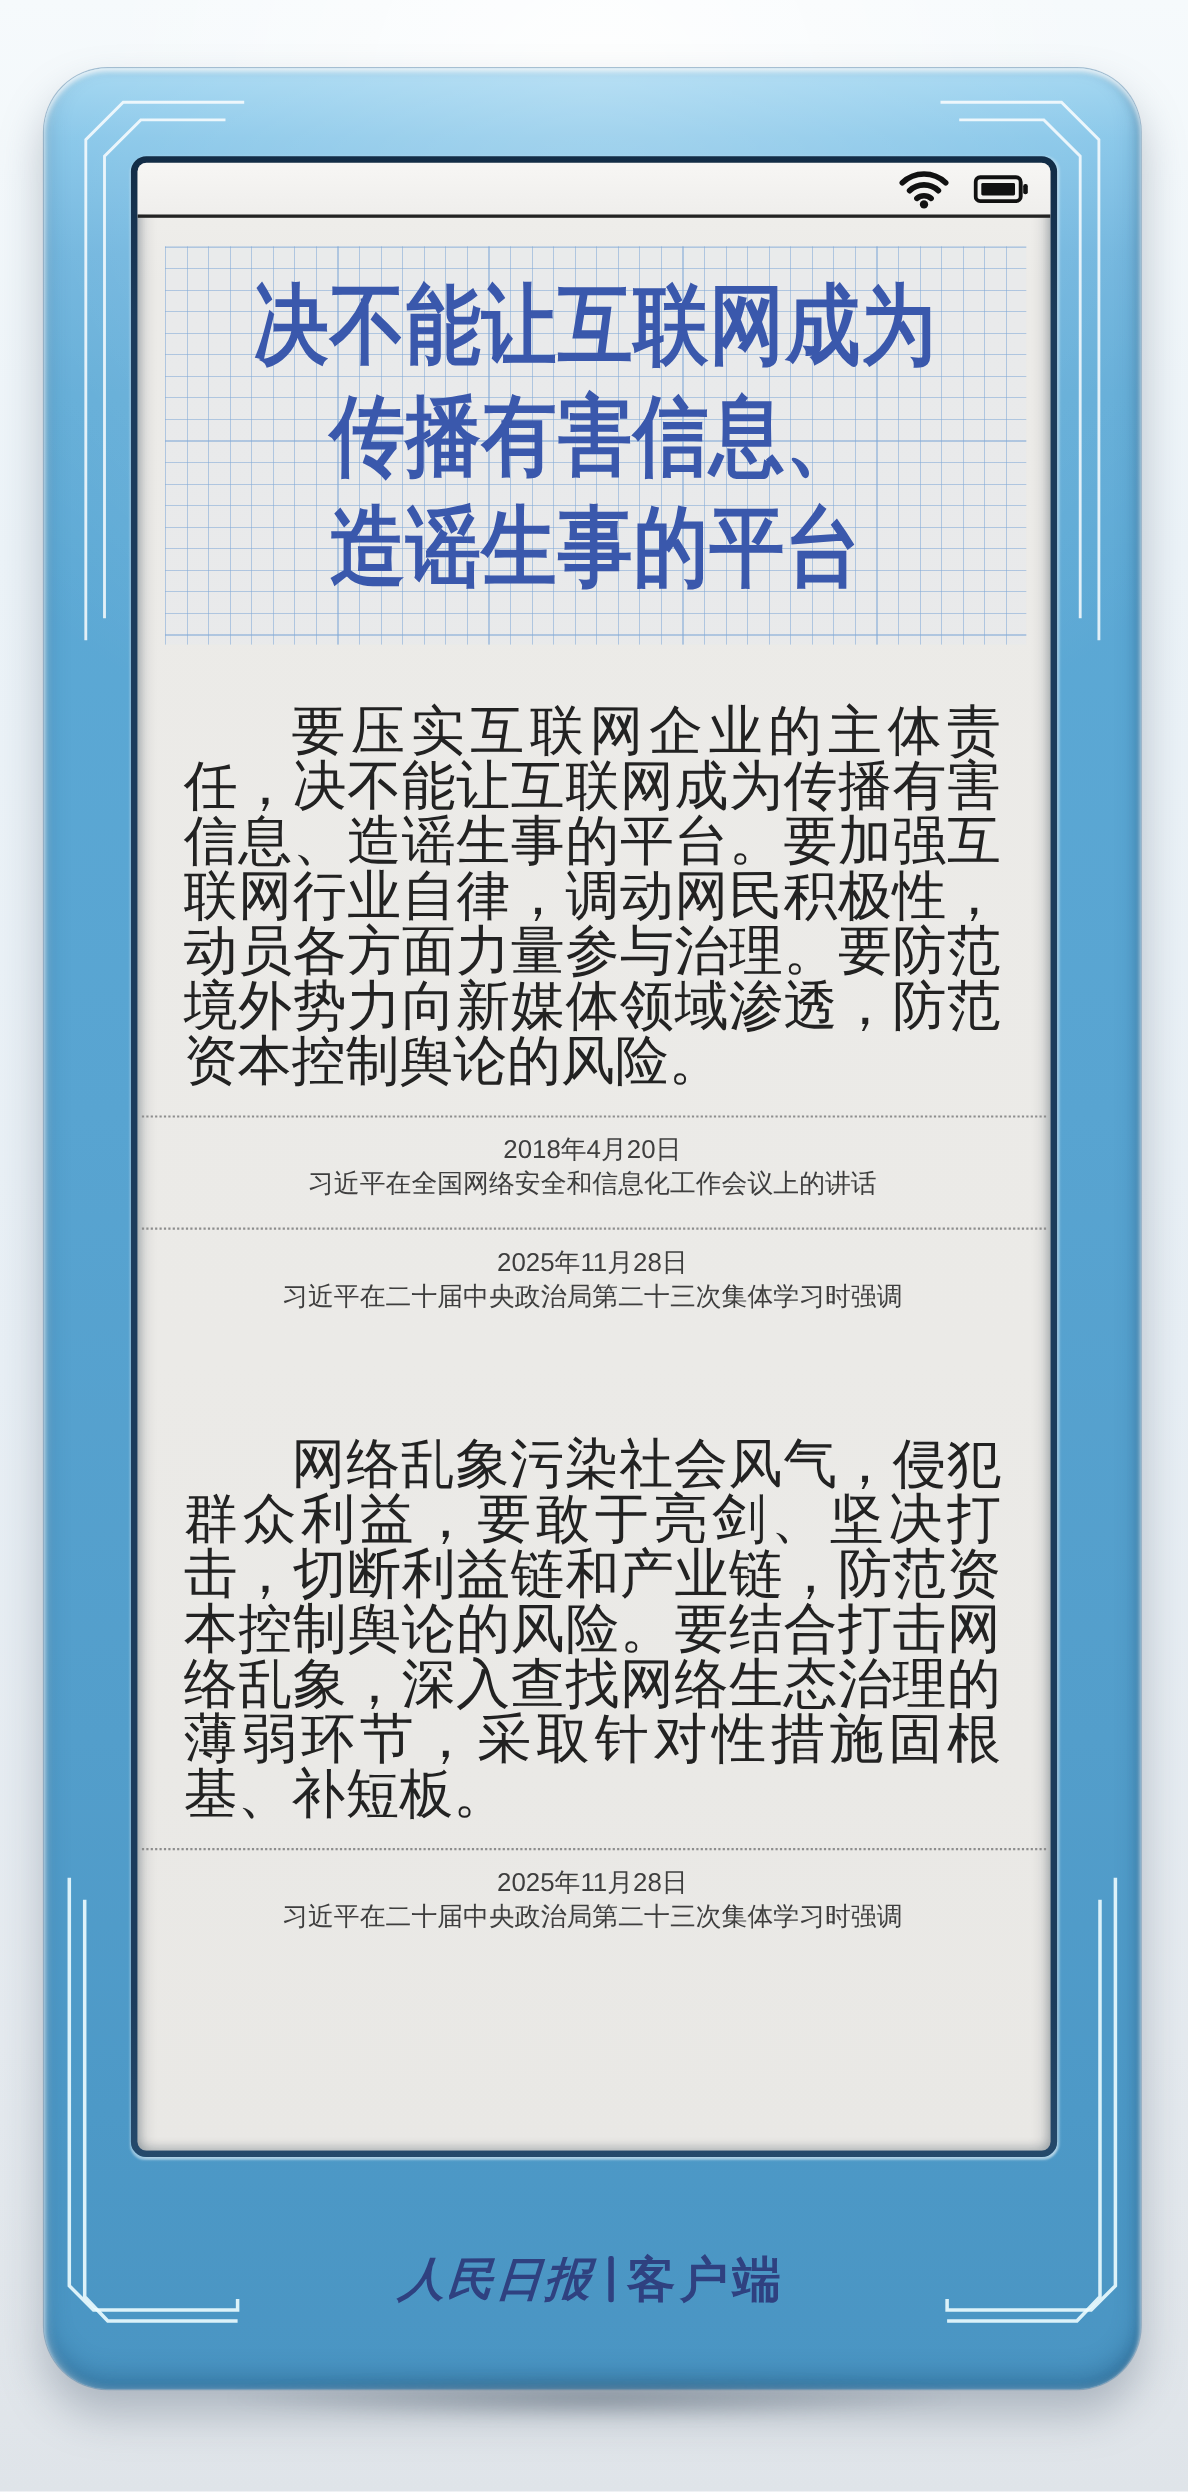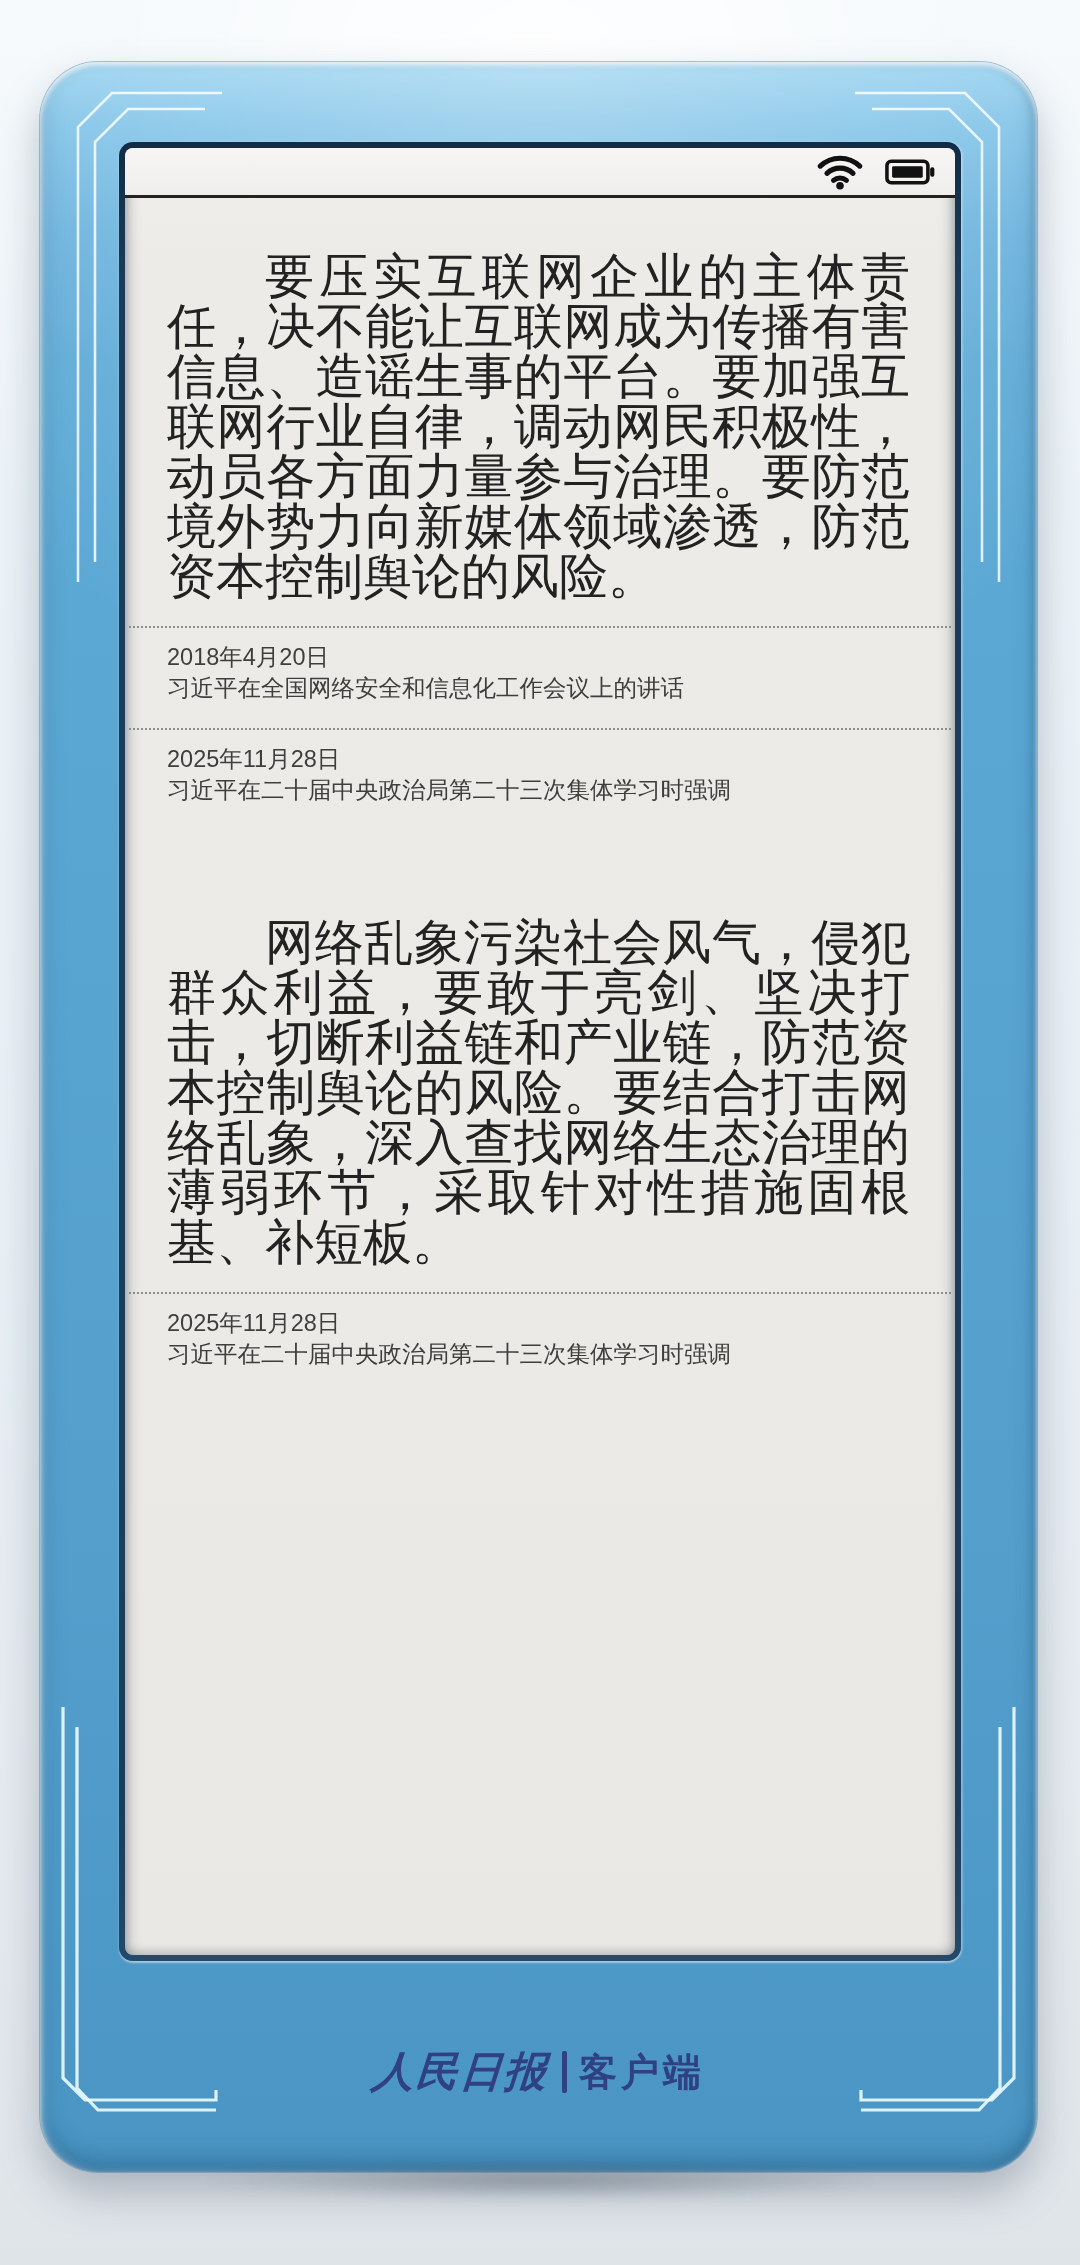--- a/index.html
+++ b/index.html
@@ -76,41 +76,41 @@
     text-align:justify; text-indent:2em; letter-spacing:0;
   }
   .q1 { margin-top:54px; }
   .q2 { margin-top:104px; }
   .q3 { margin-top:112px; }
   .attrib { margin-top:24px; }
   .attrib .dotted {
     border-top:2px dotted #8d8d8d; height:0;
     margin:0 -41px 0 -38px;
   }
-  .attrib .meta { padding-top:14px; text-align:left; }
+  .attrib .meta { padding-top:14px; text-align:center; }
   .attrib .meta div {
     font-size:23.5px; line-height:31px; color:#3e3e3e;
     font-family:"Liberation Sans","DejaVu Sans",sans-serif;
   }
   
   .brand {
     position:absolute; left:0; right:0; top:1978px; height:64px;
     display:flex; align-items:center; justify-content:center;
   }
   .brand-masthead {
     font-family:"Liberation Serif","DejaVu Serif",serif;
     font-style:italic; font-weight:700; font-size:42px;
     color:#2f4180; letter-spacing:2px; transform:skewX(-4deg);
   }
   .brand-bar {
     width:5px; height:42px; background:#2f4180; border-radius:2px;
     margin:0 12px 0 14px;
   }
   .brand-suffix {
-    font-weight:800; font-size:38px; color:#2f4180; letter-spacing:4px;
+    font-weight:800; font-size:44px; color:#2f4180; letter-spacing:4px;
   }
   .floor-shadow {
     position:absolute; left:70px; right:70px; top:2158px; height:56px;
     background:radial-gradient(50% 50% at 50% 40%, rgba(75,90,105,.4), rgba(75,90,105,0) 72%);
     filter:blur(5px); pointer-events:none;
   }
 </style>
 </head>
 <body>
 
@@ -149,20 +149,25 @@
         </svg>
         <svg width="50" height="28" viewBox="0 0 31 17">
           <rect x="1.2" y="1.8" width="25.4" height="13.4" rx="2.6" fill="none" stroke="#111" stroke-width="2.2"></rect>
           <rect x="4.4" y="5" width="19" height="7" rx="0.8" fill="#111"></rect>
           <rect x="28" y="5.6" width="2.6" height="5.8" rx="1.2" fill="#111"></rect>
         </svg>
       </div>
 
       <div class="content">
 
+        <div class="title-grid">
+          <div class="title-line">决不能让互联网成为</div>
+          <div class="title-line">传播有害信息、</div>
+          <div class="title-line">造谣生事的平台</div>
+        </div>
 
         <div class="quote q1">要压实互联网企业的主体责任，决不能让互联网成为传播有害信息、造谣生事的平台。要加强互联网行业自律，调动网民积极性，动员各方面力量参与治理。要防范境外势力向新媒体领域渗透，防范资本控制舆论的风险。</div>
         <div class="attrib">
           <div class="dotted"></div>
           <div class="meta">
             <div>2018年4月20日</div>
             <div>习近平在全国网络安全和信息化工作会议上的讲话</div>
           </div>
         </div>
 

